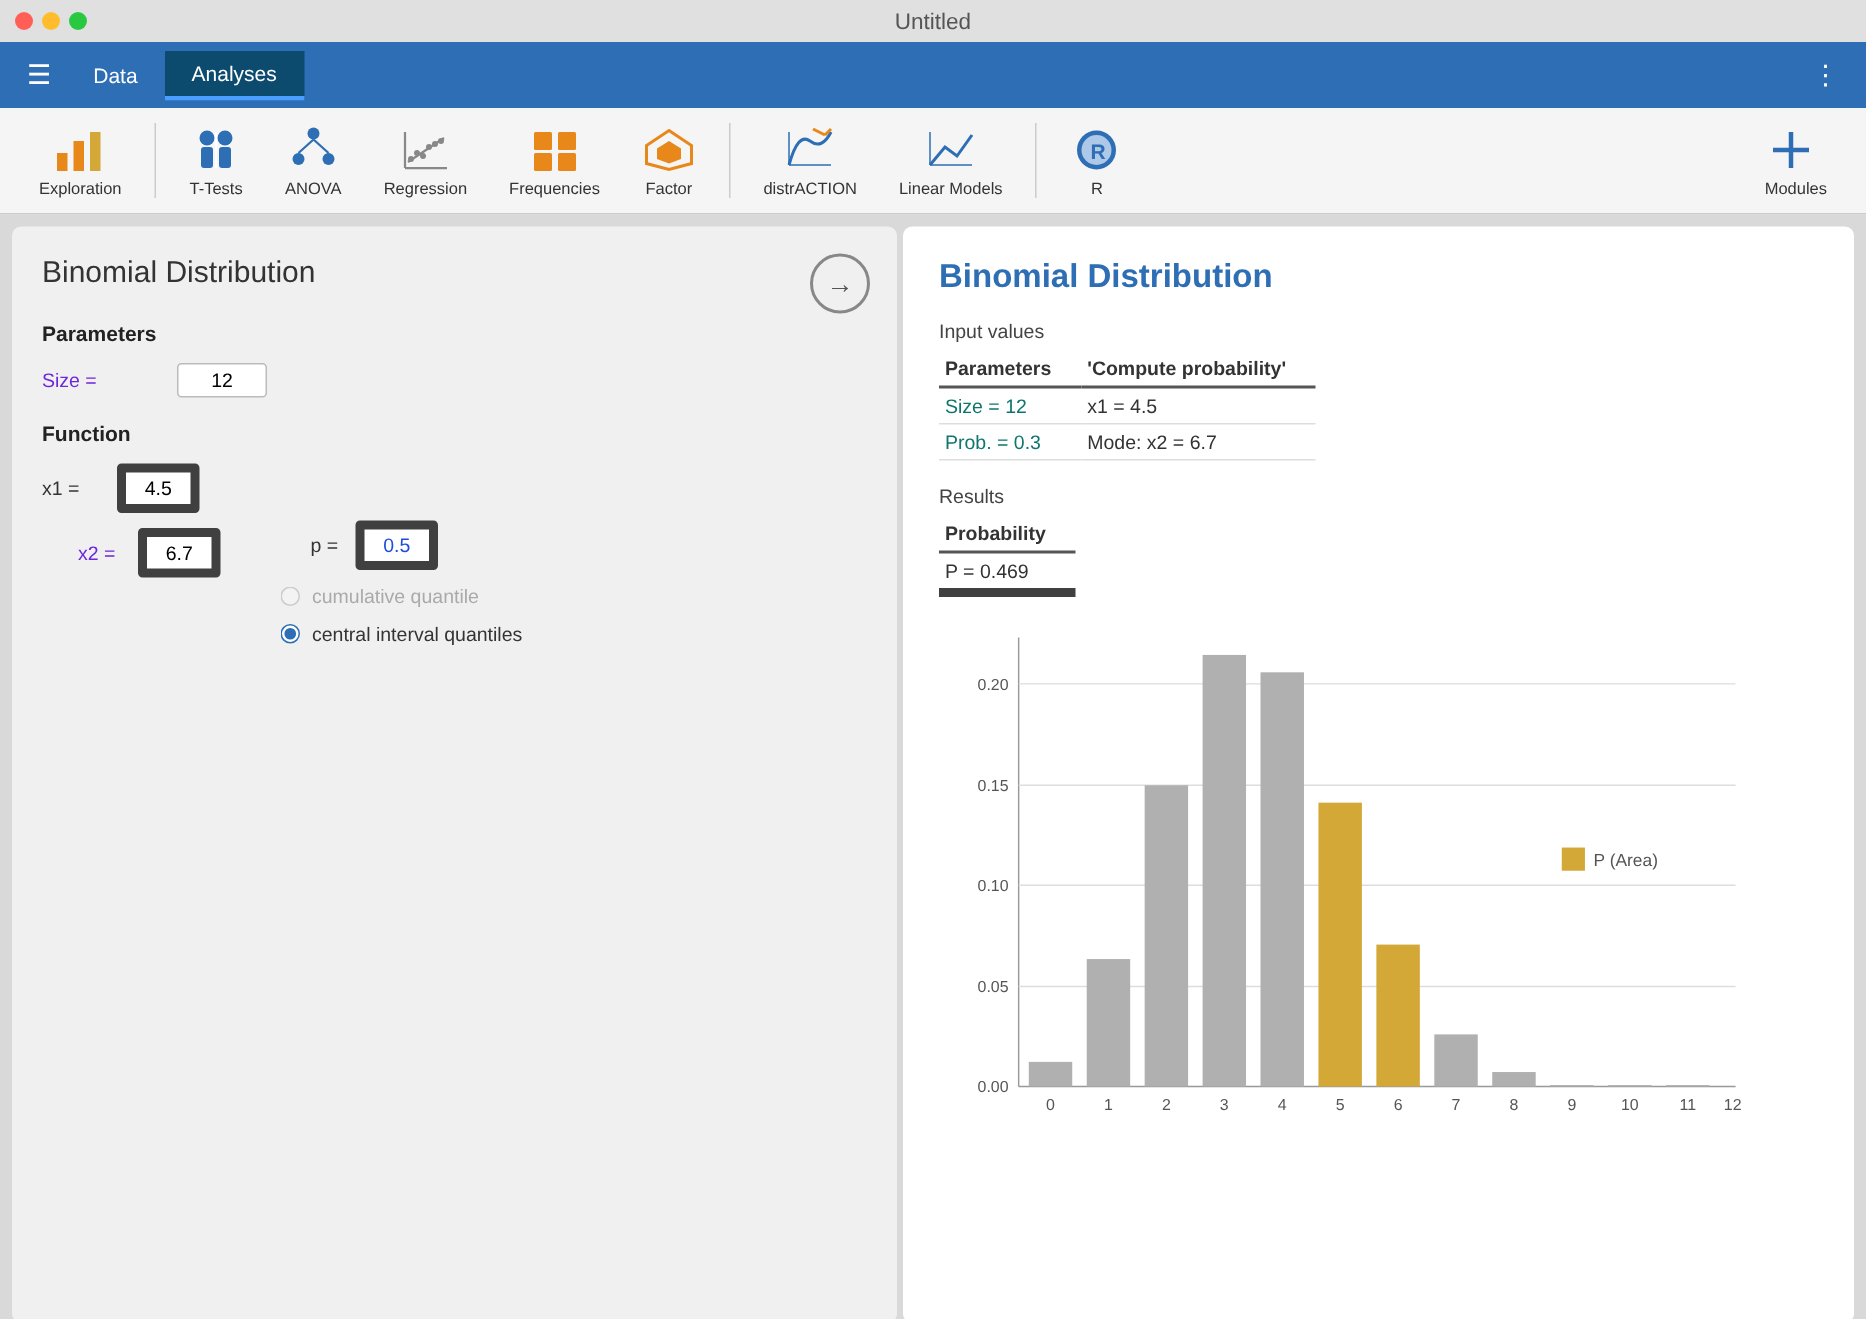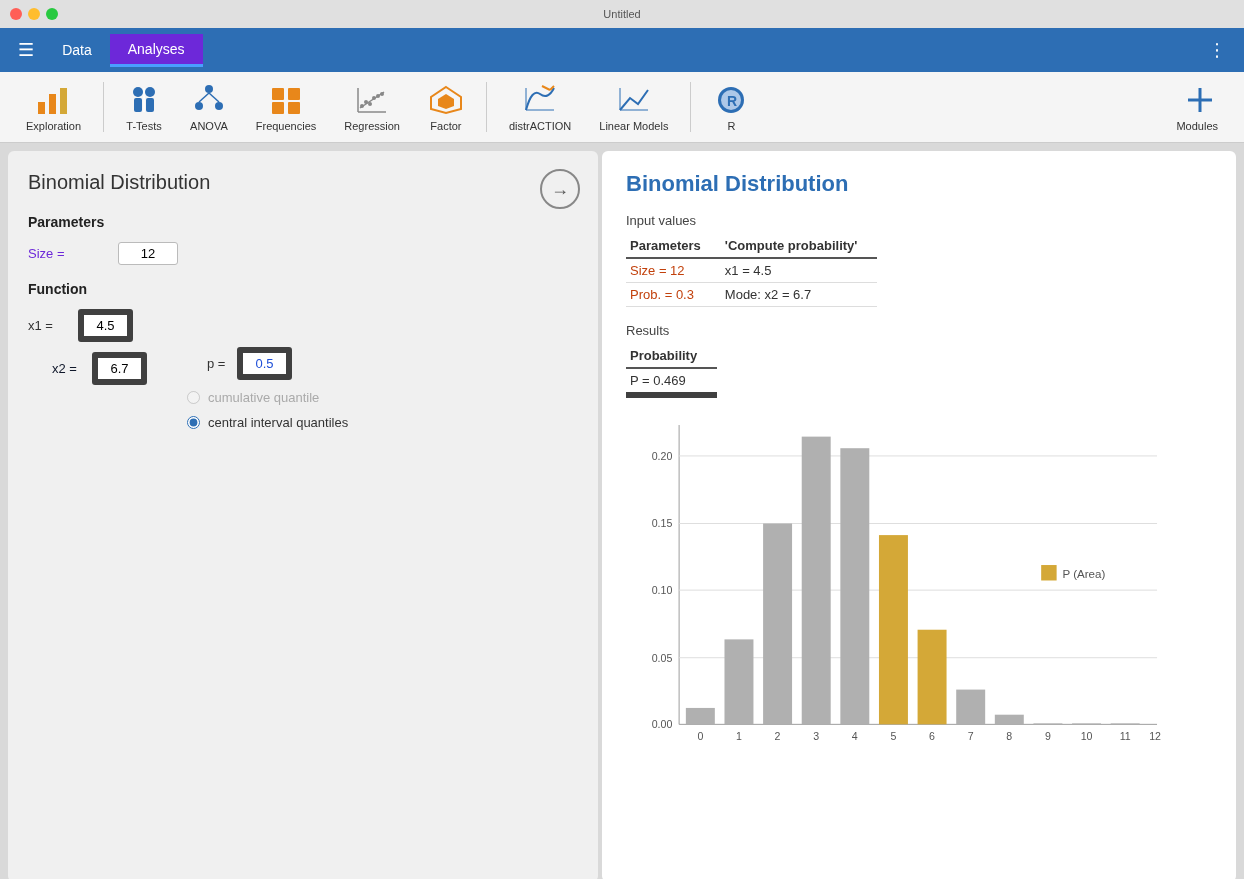--- a/index.html
+++ b/index.html
@@ -17,21 +17,21 @@
     .title-bar .window-controls {
       position: absolute;
       left: 10px;
       display: flex;
       gap: 6px;
     }
     .dot { width: 12px; height: 12px; border-radius: 50%; }
     .dot-red { background: #ff5f57; }
     .dot-yellow { background: #ffbd2e; }
     .dot-green { background: #28c940; }
-    .title-bar-text { font-size: 11px; color: #555; }
+    .title-bar-text { font-size: 15px; color: #555; }
 
     
     .nav-bar {
       background: #2d6eb4;
       height: 44px;
       display: flex;
       align-items: center;
       padding: 0 8px;
     }
     .nav-menu-btn {
@@ -47,21 +47,21 @@
       padding: 0 18px;
       display: flex;
       align-items: center;
       cursor: pointer;
       color: white;
       font-size: 14px;
       border: none;
       background: none;
     }
     .nav-tab.active {
-      background: #6d28d9;
+      background: #0c4a6e;
       border-bottom: 3px solid #4a9eff;
     }
     .nav-spacer { flex: 1; }
     .nav-dots {
       color: white;
       font-size: 18px;
       padding: 6px 10px;
       cursor: pointer;
     }
 
@@ -89,21 +89,21 @@
       display: flex;
       align-items: center;
       justify-content: center;
       margin-bottom: 2px;
     }
     .tool-label { font-size: 11px; color: #333; }
     .tool-sep { width: 1px; height: 50px; background: #ccc; margin: 0 4px; }
     .modules-btn {
       display: flex;
       flex-direction: column;
-      align-items: flex-end;
+      align-items: flex-start;
       padding: 6px 10px;
       cursor: pointer;
       margin-left: auto;
     }
 
     
     .main-content {
       display: flex;
       height: calc(879px - 28px - 44px - 60px);
       background: #d9d9d9;
@@ -220,21 +220,21 @@
     }
     .radio-label.disabled { color: #aaa; }
     .radio-label input[type=radio] { accent-color: #2d6eb4; }
 
     .x2-row {
       display: flex;
       align-items: center;
       margin-top: 4px;
       margin-left: 24px;
     }
-    .x2-label { width: 40px; font-size: 13px; color: #0f172a; }
+    .x2-label { width: 40px; font-size: 13px; color: #6d28d9; }
 
     
     .right-panel {
       background: white;
       border-radius: 6px;
       padding: 20px 24px;
       flex: 1;
       overflow-y: auto;
     }
     .result-title {
@@ -256,21 +256,21 @@
     table.result-table th, table.result-table td {
       padding: 4px 20px 4px 4px;
       font-size: 13px;
       text-align: left;
       border-bottom: 1px solid #ddd;
     }
     table.result-table thead th {
       border-bottom: 2px solid #555;
       font-weight: 600;
     }
-    table.result-table td:first-child { color: #c2410c; }
+    table.result-table td:first-child { color: #0f766e; }
 
     .results-label {
       font-size: 13px;
       color: #444;
       margin-top: 12px;
       margin-bottom: 6px;
     }
     table.prob-table {
       border-collapse: collapse;
       margin-bottom: 16px;
@@ -351,49 +351,49 @@
     <div class="tool-icon">
       <svg width="36" height="32" viewBox="0 0 36 32">
         <circle cx="18" cy="5" r="4" fill="#2d6eb4"></circle>
         <circle cx="8" cy="22" r="4" fill="#2d6eb4"></circle>
         <circle cx="28" cy="22" r="4" fill="#2d6eb4"></circle>
         <line x1="18" y1="9" x2="8" y2="18" stroke="#2d6eb4" stroke-width="1.5"></line>
         <line x1="18" y1="9" x2="28" y2="18" stroke="#2d6eb4" stroke-width="1.5"></line>
       </svg>
     </div>
     <span class="tool-label">ANOVA</span>
-  </div>
-
-  <div class="tool-item">
-    <div class="tool-icon">
-      <svg width="36" height="32" viewBox="0 0 36 32">
-        <rect x="4" y="4" width="12" height="12" fill="#e8871a" rx="1"></rect>
-        <rect x="20" y="4" width="12" height="12" fill="#e8871a" rx="1"></rect>
-        <rect x="4" y="18" width="12" height="12" fill="#e8871a" rx="1"></rect>
-        <rect x="20" y="18" width="12" height="12" fill="#e8871a" rx="1"></rect>
-      </svg>
-    </div>
-    <span class="tool-label">Frequencies</span>
   </div>
 
   <div class="tool-item">
     <div class="tool-icon">
       <svg width="36" height="32" viewBox="0 0 36 32">
         <line x1="4" y1="28" x2="32" y2="28" stroke="#888" stroke-width="1.5"></line>
         <line x1="4" y1="28" x2="4" y2="4" stroke="#888" stroke-width="1.5"></line>
         <circle cx="8" cy="22" r="2" fill="#888"></circle>
         <circle cx="12" cy="18" r="2" fill="#888"></circle>
         <circle cx="16" cy="20" r="2" fill="#888"></circle>
         <circle cx="20" cy="14" r="2" fill="#888"></circle>
         <circle cx="24" cy="12" r="2" fill="#888"></circle>
         <circle cx="28" cy="10" r="2" fill="#888"></circle>
         <line x1="6" y1="24" x2="30" y2="8" stroke="#888" stroke-width="1.5"></line>
       </svg>
     </div>
     <span class="tool-label">Regression</span>
+  </div>
+
+  <div class="tool-item">
+    <div class="tool-icon">
+      <svg width="36" height="32" viewBox="0 0 36 32">
+        <rect x="4" y="4" width="12" height="12" fill="#e8871a" rx="1"></rect>
+        <rect x="20" y="4" width="12" height="12" fill="#e8871a" rx="1"></rect>
+        <rect x="4" y="18" width="12" height="12" fill="#e8871a" rx="1"></rect>
+        <rect x="20" y="18" width="12" height="12" fill="#e8871a" rx="1"></rect>
+      </svg>
+    </div>
+    <span class="tool-label">Frequencies</span>
   </div>
 
   <div class="tool-item">
     <div class="tool-icon">
       <svg width="36" height="32" viewBox="0 0 36 32">
         <polygon points="18,3 33,13 33,25 18,29 3,25 3,13" fill="none" stroke="#e8871a" stroke-width="2"></polygon>
         <polygon points="18,10 26,15 26,22 18,25 10,22 10,15" fill="#e8871a"></polygon>
       </svg>
     </div>
     <span class="tool-label">Factor</span>

